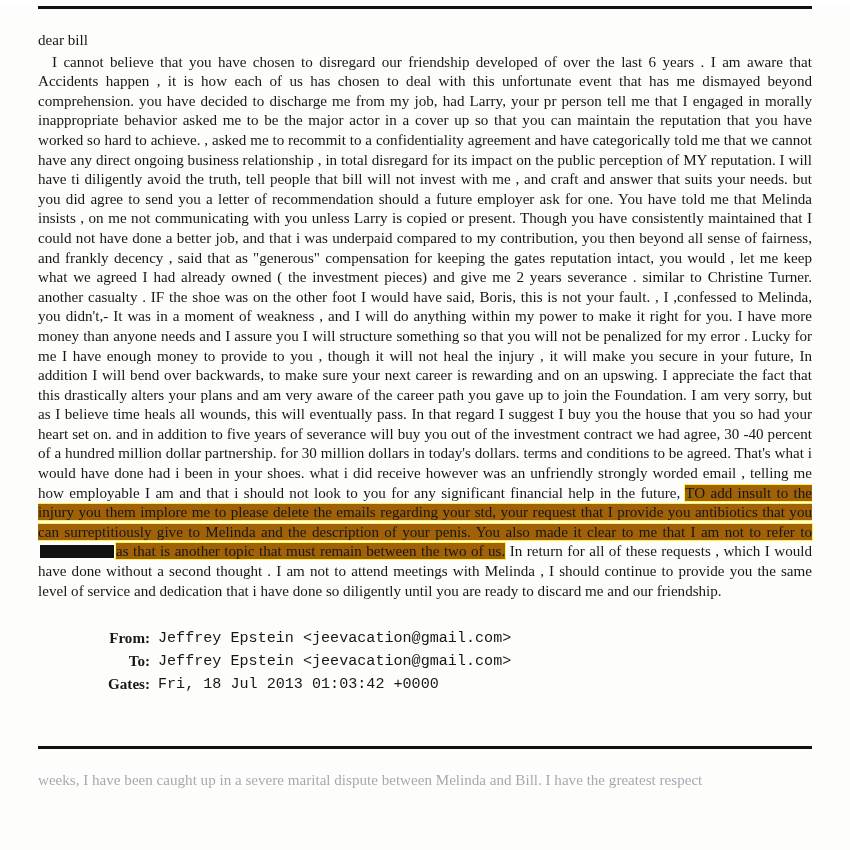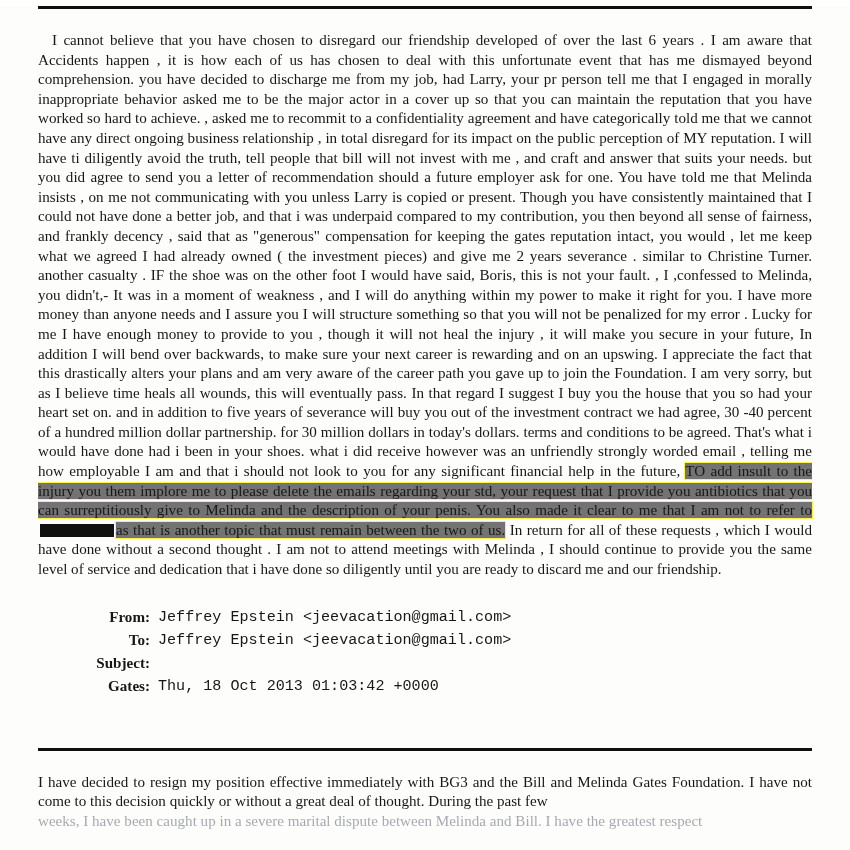--- a/index.html
+++ b/index.html
@@ -39,21 +39,21 @@
     color: #171717;
   }
   .salutation {
     margin-bottom: 2px;
     text-align: left;
   }
   .para {
     text-indent: 14px;
   }
   .hl {
-    background: #737373;
+    background: #a16207;
     box-shadow: 0 0 0 1px #fbf24c;
   }
   .redact {
     display: inline-block;
     width: 74px;
     height: 13px;
     background: #111;
     vertical-align: -2px;
     margin: 0 2px;
   }
@@ -95,42 +95,38 @@
   }
 </style>
 </head>
 <body>
 
 <div class="page">
 
   <div class="rule rule-top"></div>
 
   <div class="body-block">
+    <div class="salutation">dear bill</div>
     <div class="para"><span>  I cannot believe that you have chosen to disregard our friendship  developed of over  the last 6 years . I am aware that Accidents happen , it is how each of us has chosen to deal with this unfortunate event that has me dismayed beyond comprehension.   you have decided to discharge me from my job, had Larry, your pr person tell me that I engaged in morally inappropriate behavior   asked me to be the major actor in a cover up so that you can maintain the reputation that you have worked so hard to achieve. , asked me to recommit to a confidentiality agreement and have categorically told me that   we cannot have any direct ongoing business relationship , in total disregard for its impact on the public perception of MY reputation.  I will have ti diligently  avoid the truth,  tell people that  bill will not invest with me ,  and craft and answer that suits your needs. but you  did agree to send you a letter of recommendation should a future employer  ask for one.  You have told me that Melinda insists , on me not communicating with you unless Larry is copied  or present. Though you have consistently maintained that I could not have done a better job, and that i was underpaid compared to my contribution,  you then beyond all sense of fairness, and frankly decency ,  said that  as "generous"  compensation for keeping the gates reputation intact, you would ,  let me keep what we agreed I had already owned ( the investment pieces)  and give me 2 years severance .  similar to Christine Turner.  another casualty . IF the shoe was on the other foot I would have said, Boris, this is not your fault. , I ,confessed to Melinda,  you didn't,- It was in a moment of weakness , and I will do anything within my power to make it right for you.  I have more money than anyone needs  and I assure you I will structure something so that you will not be penalized for my error  .   Lucky for me I have enough money to provide to you , though it will not heal the injury , it will make you secure in your future,  In addition I will bend over backwards, to make sure your next career is rewarding and on an upswing.  I appreciate the fact that this drastically alters your plans and am very aware of the career path you gave up to join the Foundation.  I am very sorry, but as I believe time heals all wounds,  this will eventually pass.  In that regard I suggest I buy you the house that you so had your heart set on.  and in addition to five years of severance will buy you out of the investment contract we had agree,  30 -40 percent of a hundred million dollar partnership.  for 30 million dollars in today's dollars. terms and conditions to be agreed. That's what i would have done had i been in your shoes.  what i did receive however was an unfriendly strongly worded email , telling me how employable I am and that i should not look to you for any significant   financial help in the future, </span><span class="hl">TO add insult to the injury you them implore me to please delete the emails regarding your std,  your request that I provide you antibiotics that you can surreptitiously give to Melinda and the description of your penis. You also  made it clear to me that I am not to refer to</span><span class="redact"></span><span class="hl">as that is another topic that must remain between the two of us.</span><span>  In return for all of these requests , which I would have done without a second thought . I am not to attend meetings with Melinda , I should continue to provide you the same level of service and dedication that i have done so diligently until you are ready to discard me and our friendship.</span></div>
   </div>
 
   <div class="headers">
     <div class="hdr-row">
       <div class="hdr-label">From:</div>
       <div class="hdr-value">Jeffrey Epstein &lt;jeevacation@gmail.com&gt;</div>
     </div>
     <div class="hdr-row">
       <div class="hdr-label">To:</div>
       <div class="hdr-value">Jeffrey Epstein &lt;jeevacation@gmail.com&gt;</div>
     </div>
     <div class="hdr-row">
-      <div class="hdr-label">Subject:</div>
-      <div class="hdr-value"></div>
-    </div>
-    <div class="hdr-row">
       <div class="hdr-label">Gates:</div>
-      <div class="hdr-value">Thu, 18 Oct 2013 01:03:42 +0000</div>
+      <div class="hdr-value">Fri, 18 Jul 2013 01:03:42 +0000</div>
     </div>
   </div>
 
   <div class="rule rule-bottom" style="margin-top:50px;"></div>
 
   <div class="footer-block">
-    <div>I have decided to resign my position  effective immediately with BG3   and the Bill and Melinda Gates Foundation.   I have not come to this decision quickly or without a great deal of thought.  During the past few</div>
     <div class="clip fade-last">weeks, I have been caught up in a severe marital dispute between Melinda and Bill.  I have the greatest respect</div>
   </div>
 
 </div>
 
 </body></html>

